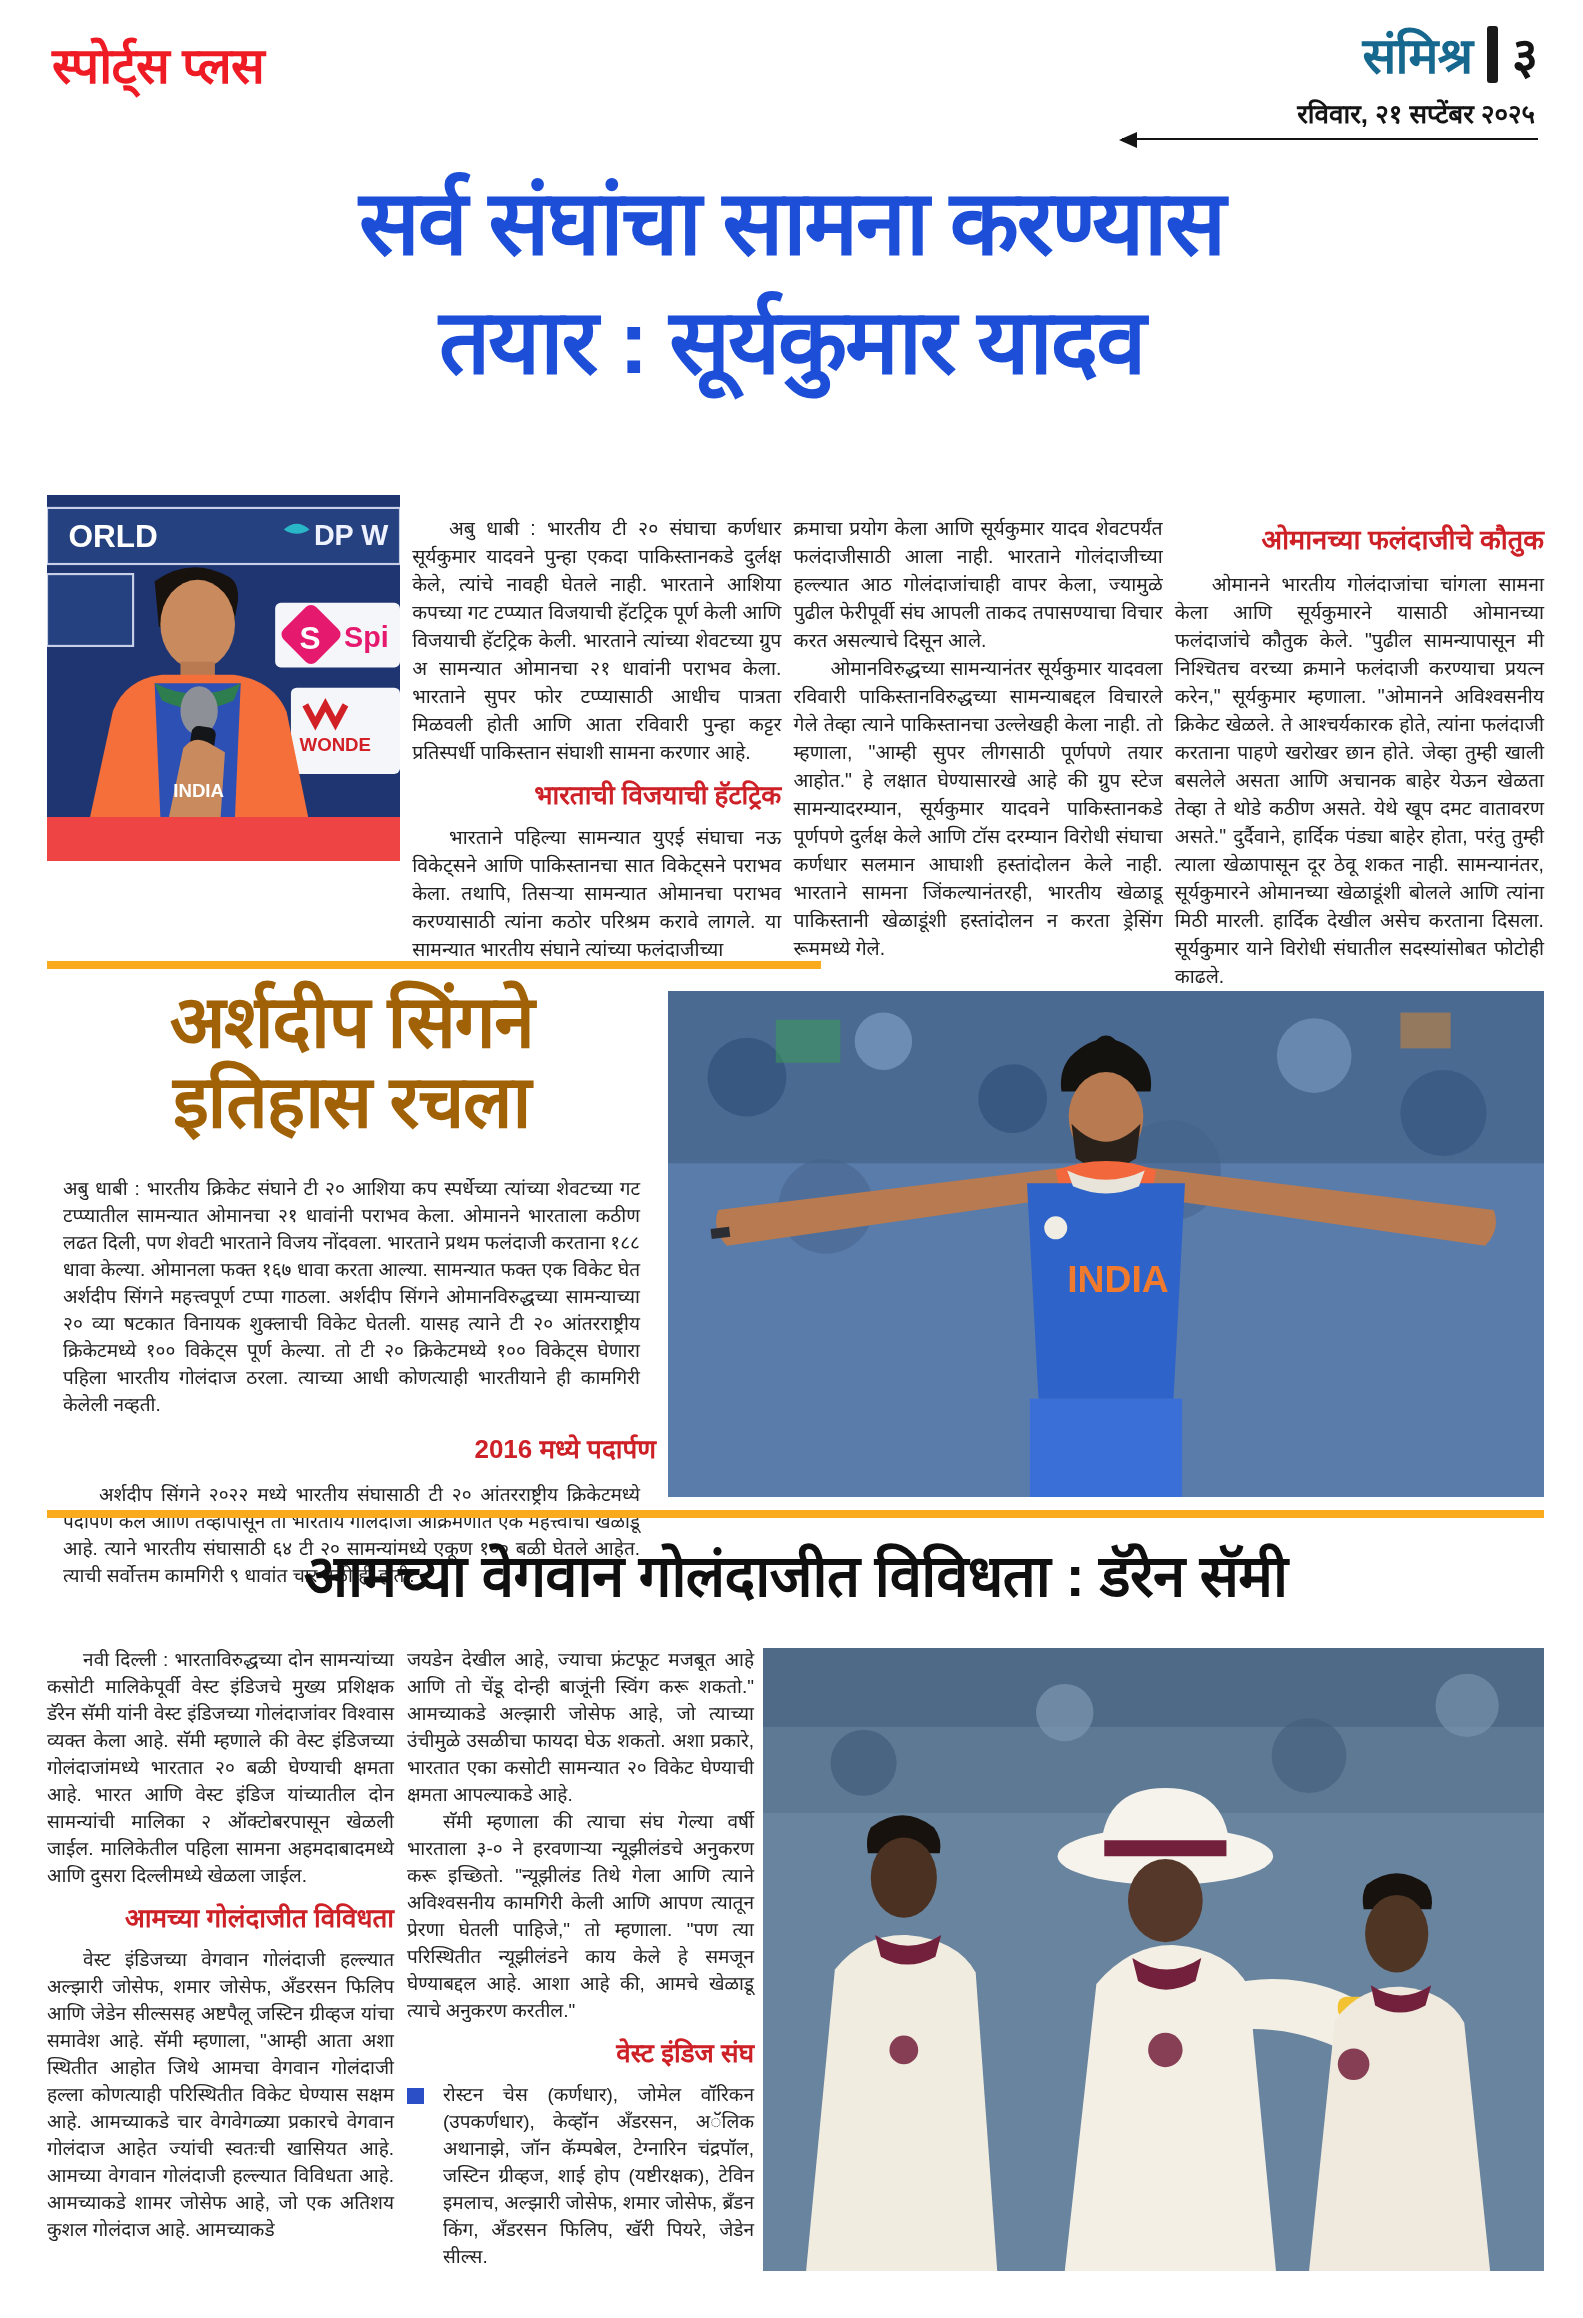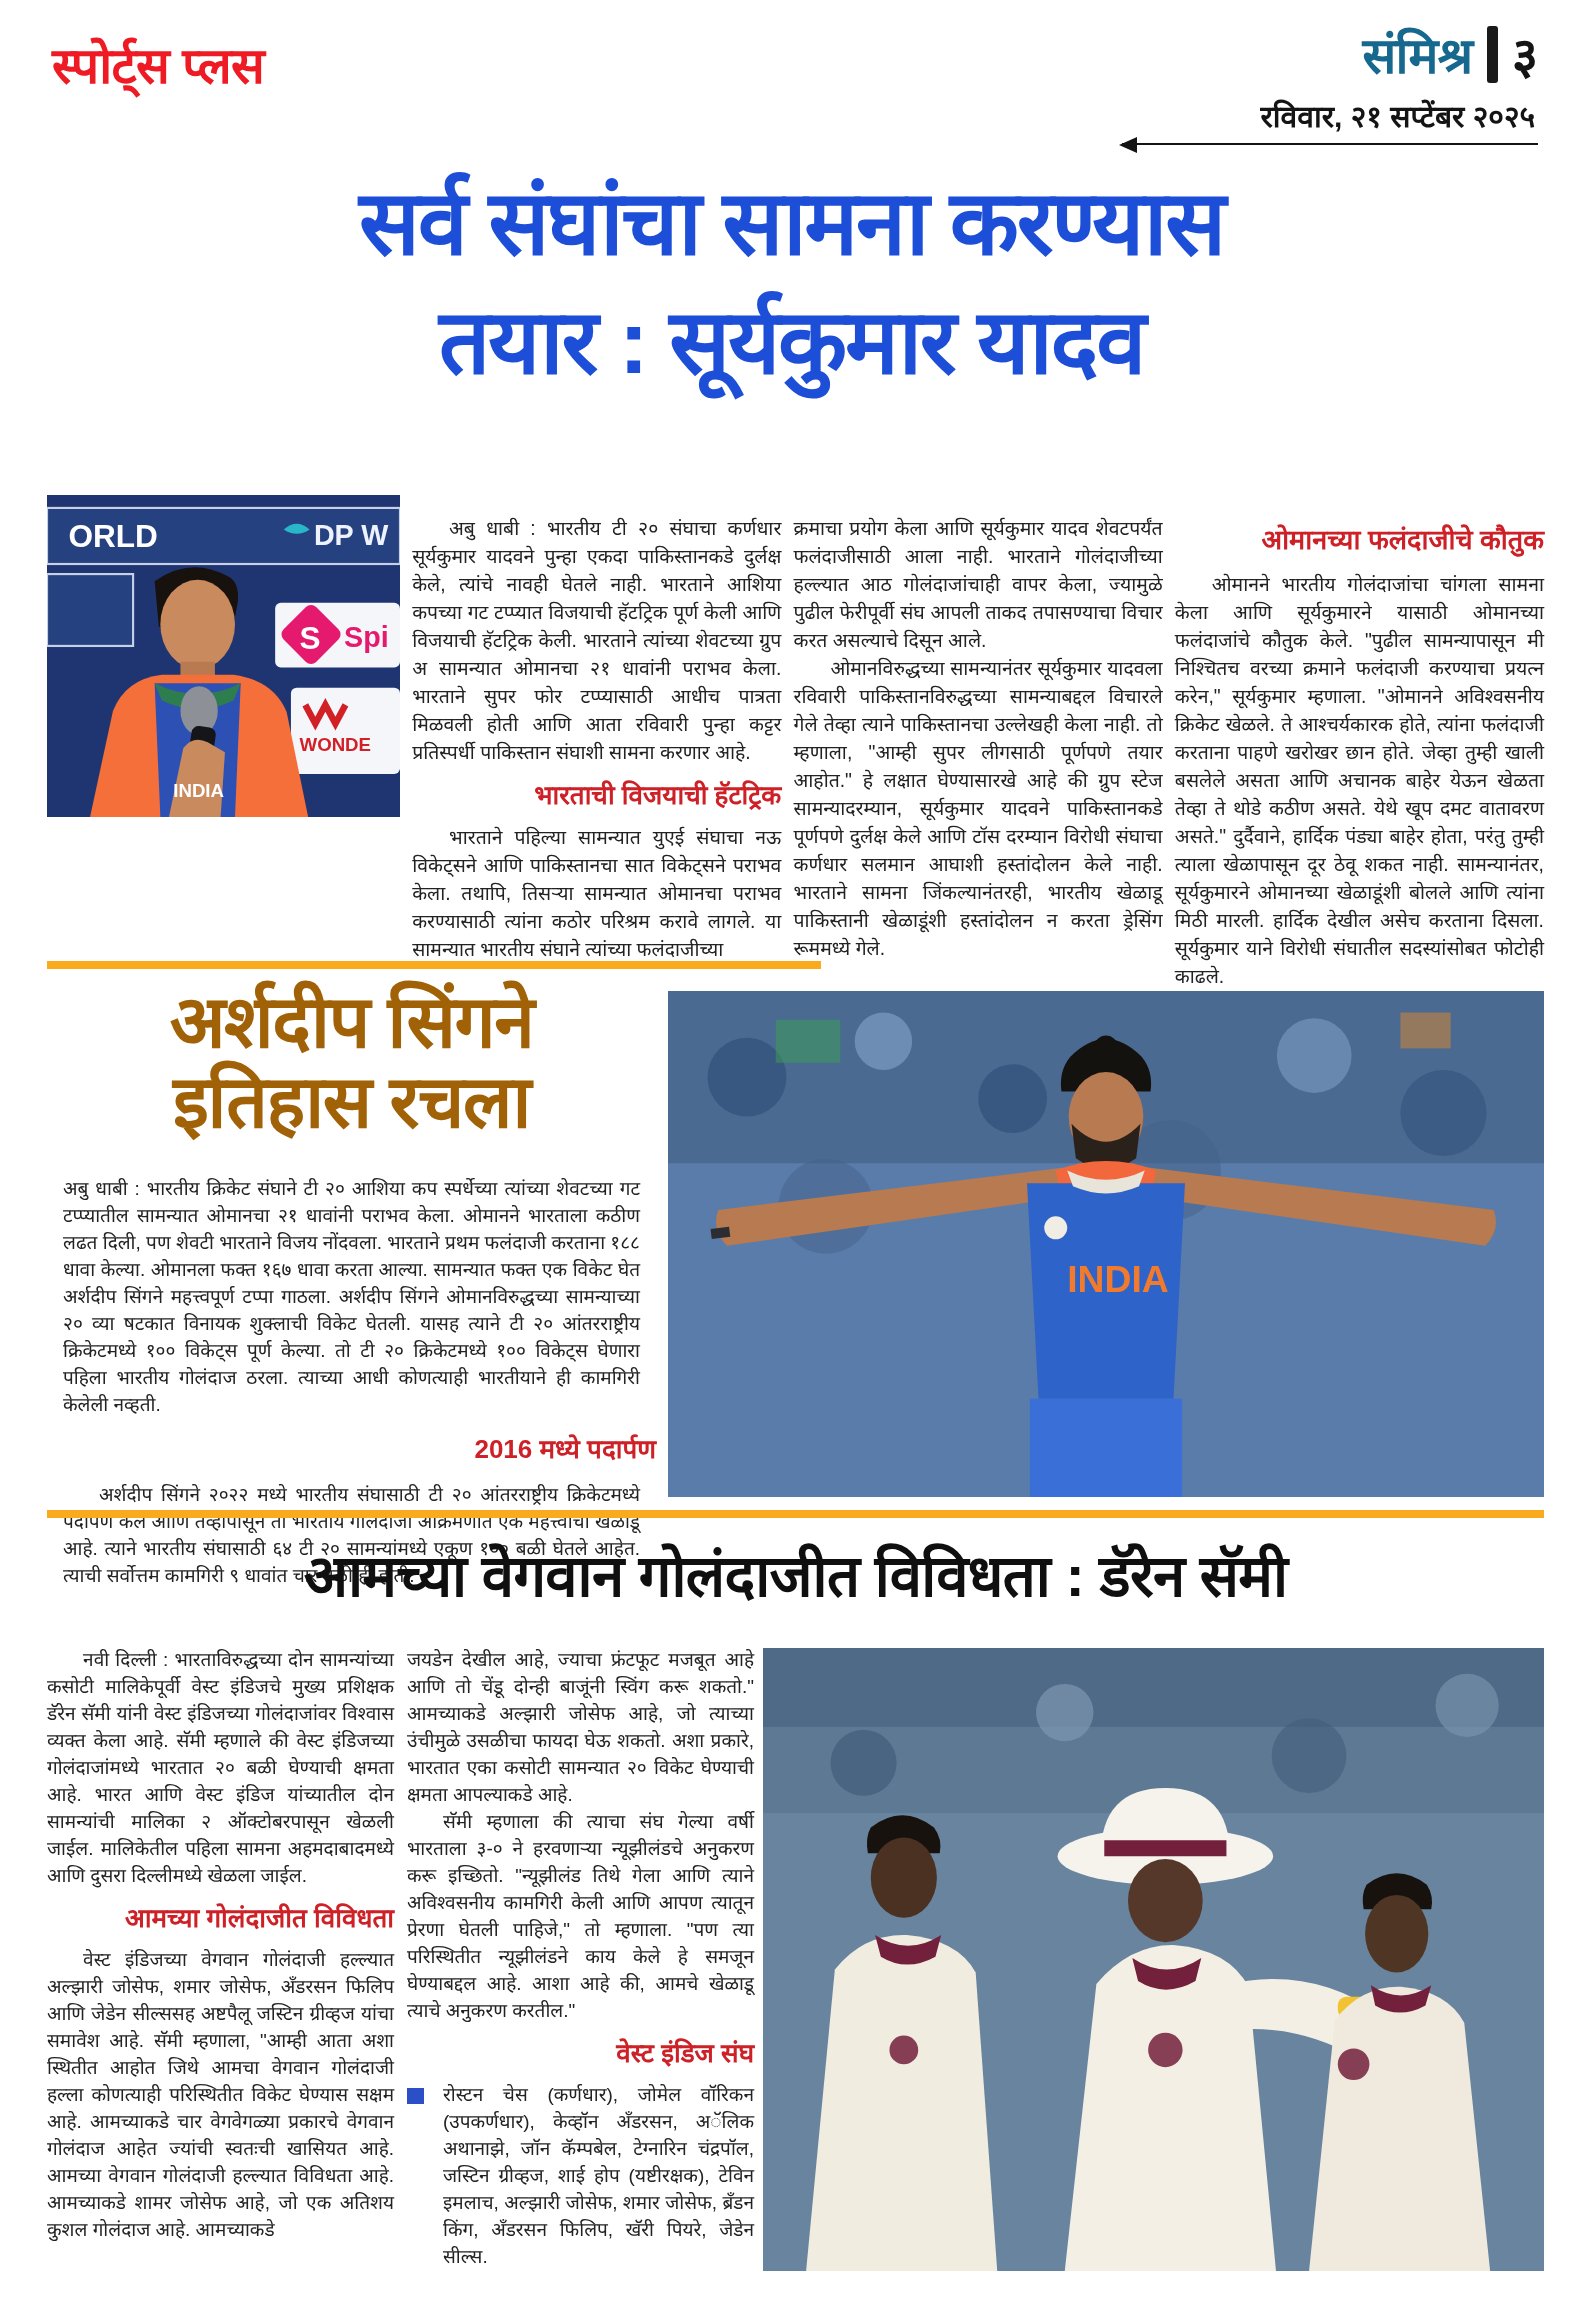--- a/index.html
+++ b/index.html
@@ -20,35 +20,35 @@
     position:absolute;top:30px;left:52px;
     font-size:50px;font-weight:bold;color:var(--logo-red);letter-spacing:-0.7px;
   }
   .masthead{position:absolute;top:20px;right:45px;width:416px;}
   .masthead-top{display:flex;justify-content:flex-end;align-items:center;gap:14.4px;}
   .masthead-name{font-size:50px;font-weight:bold;color:var(--teal);letter-spacing:-0.7px;}
   .masthead-bar{width:10.8px;height:57px;background:#1a1a1a;border-radius:2.9px;}
   .masthead-page{font-size:50px;font-weight:bold;color:#141414;}
   .date-row{
     position:relative;margin-top:7.2px;border-bottom:2.9px solid #141414;
-    padding:0 2.9px 7.2px 29px;text-align:right;font-size:30px;font-weight:bold;color:#141414;
+    padding:0 2.9px 7.2px 29px;text-align:right;font-size:26px;font-weight:bold;color:#141414;
   }
   .date-arrow{
     position:absolute;left:-2.9px;bottom:-9.3px;width:0;height:0;
     border-top:8px solid transparent;border-bottom:8px solid transparent;
     border-right:18.7px solid #141414;
   }
   
   .main-headline{
     position:absolute;top:164px;left:0;width:100%;text-align:center;
     font-size:90px;line-height:1.32;font-weight:900;color:#1d4ed8;letter-spacing:-2.2px;
   }
   
   .story1{position:absolute;top:495px;left:47px;width:1497px;display:flex;gap:12.2px;}
-  .story1-photo{flex:none;width:353px;height:322px;overflow:hidden;background:#3b82f6;}
+  .story1-photo{flex:none;width:353px;height:366px;overflow:hidden;background:#ef4444;}
   .story1 .col{flex:1;padding-top:18.7px;font-size:19.4px;line-height:28px;text-align:justify;color:#222;}
   .story1 .col p{margin:0;}
   p.indent{text-indent:1.9em;}
   .subhead{
     color:var(--subhead-red);font-weight:bold;text-align:right;
     font-size:26px;line-height:1.2;margin:14.4px 0 11.5px;text-indent:0;
   }
   .subhead.top{margin-top:10px;margin-bottom:14.4px;font-size:27px;}
   
   .rule{position:absolute;height:8px;background:var(--rule-yellow);}

